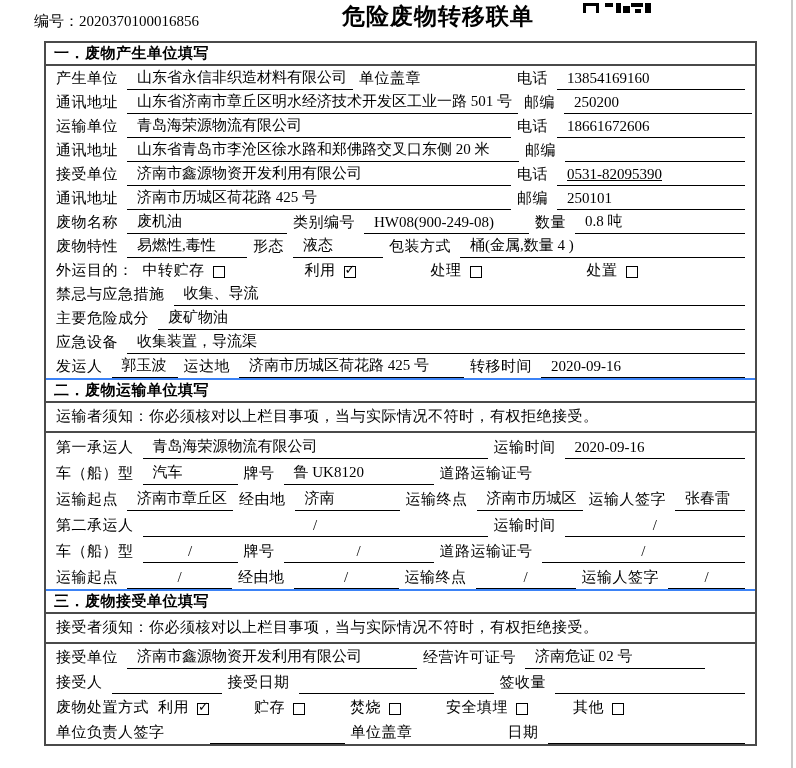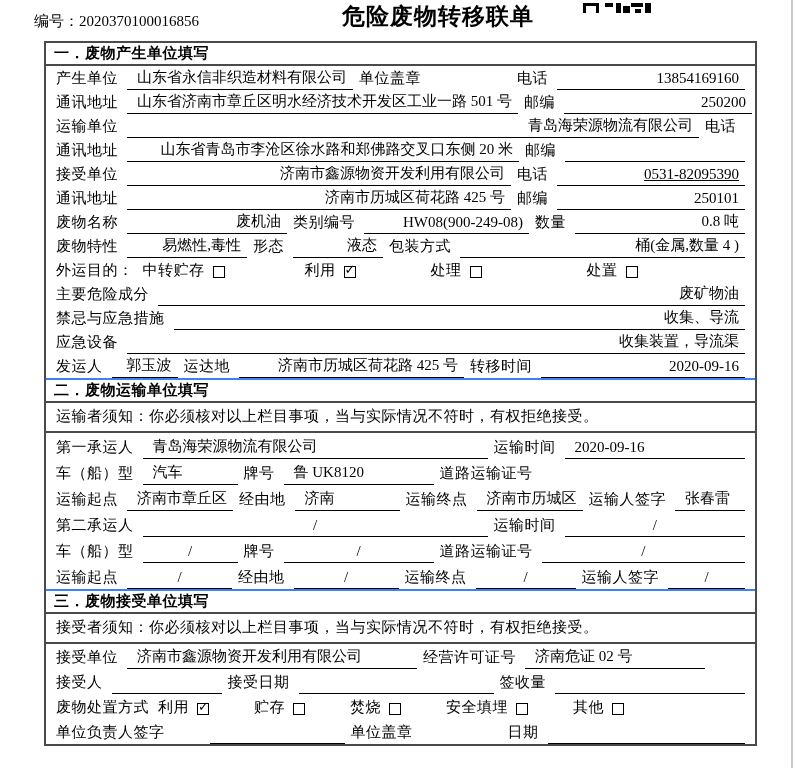--- a/index.html
+++ b/index.html
@@ -13,21 +13,21 @@
 
   .page-edge { position:absolute; right:3px; top:0; width:2px; height:768px; background:#c9c9c9; }
 
   .form-table { position:absolute; left:44px; top:41px; width:713px; border:2px solid #4a4a4a; background:#fff; }
   .sec { border-top:2px solid #3b82f6; }
   .sec:first-child { border-top:none; }
   .sec-title { font-weight:bold; height:23px; line-height:21px; padding:0 8px;
     border-bottom:2px solid #4a4a4a; letter-spacing:0.5px; }
 
   .row { display:flex; align-items:flex-end; padding:0 10px; height:26px; }
-  .sec-1 .row { height:24px;text-align:right; }
+  .sec-1 .row { height:24px; }
   .sec-3 .row { height:25px; }
   .row.note { border-bottom:2px solid #4a4a4a; height:30px; align-items:center; padding-top:1px; }
 
   .lbl { white-space:nowrap; padding-bottom:2px; margin-right:9px; letter-spacing:0.5px; }
   .lbl.push { margin-left:auto; }
   .val { border-bottom:1px solid #000; white-space:nowrap; padding:0 6px 2px 10px;
     margin-right:6px; min-height:5px; }
   .val.slash { text-align:center; padding-left:4px; padding-right:4px; }
   .val:last-child { margin-right:0; }
 
@@ -79,20 +79,21 @@
       <div class="row">
         <span class="lbl">通讯地址</span>
         <span class="val" style="flex-grow: 1;">山东省济南市章丘区明水经济技术开发区工业一路 501 号</span>
         <span class="lbl">邮编</span>
         <span class="val" style="min-width: 188px;">250200</span>
       </div>
       <div class="row">
         <span class="lbl">运输单位</span>
         <span class="val" style="flex-grow: 1;">青岛海荣源物流有限公司</span>
         <span class="lbl">电话</span>
+        <span class="val" style="min-width: 188px;">18661672606</span>
       </div>
       <div class="row">
         <span class="lbl">通讯地址</span>
         <span class="val" style="flex-grow: 1;">山东省青岛市李沧区徐水路和郑佛路交叉口东侧 20 米</span>
         <span class="lbl">邮编</span>
         <span class="val" style="min-width: 180px;"></span>
       </div>
       <div class="row">
         <span class="lbl">接受单位</span>
         <span class="val" style="flex-grow: 1;">济南市鑫源物资开发利用有限公司</span>
@@ -134,26 +135,26 @@
         <span class="cbf" style="margin-right: 105px;">
           <span class="cb-label">处理</span>
           <span class="cb-box"></span>
         </span>
         <span class="cbf">
           <span class="cb-label">处置</span>
           <span class="cb-box"></span>
         </span>
       </div>
       <div class="row">
+        <span class="lbl">禁忌与应急措施</span>
+        <span class="val" style="flex-grow: 1;">收集、导流</span>
+      </div>
+      <div class="row">
         <span class="lbl">主要危险成分</span>
         <span class="val" style="flex-grow: 1;">废矿物油</span>
-      </div>
-      <div class="row">
-        <span class="lbl">禁忌与应急措施</span>
-        <span class="val" style="flex-grow: 1;">收集、导流</span>
       </div>
       <div class="row">
         <span class="lbl">应急设备</span>
         <span class="val" style="flex-grow: 1;">收集装置，导流渠</span>
       </div>
       <div class="row">
         <span class="lbl">发运人</span>
         <span class="val" style="min-width: 66px;">郭玉波</span>
         <span class="lbl">运达地</span>
         <span class="val" style="min-width: 225px;">济南市历城区荷花路 425 号</span>

